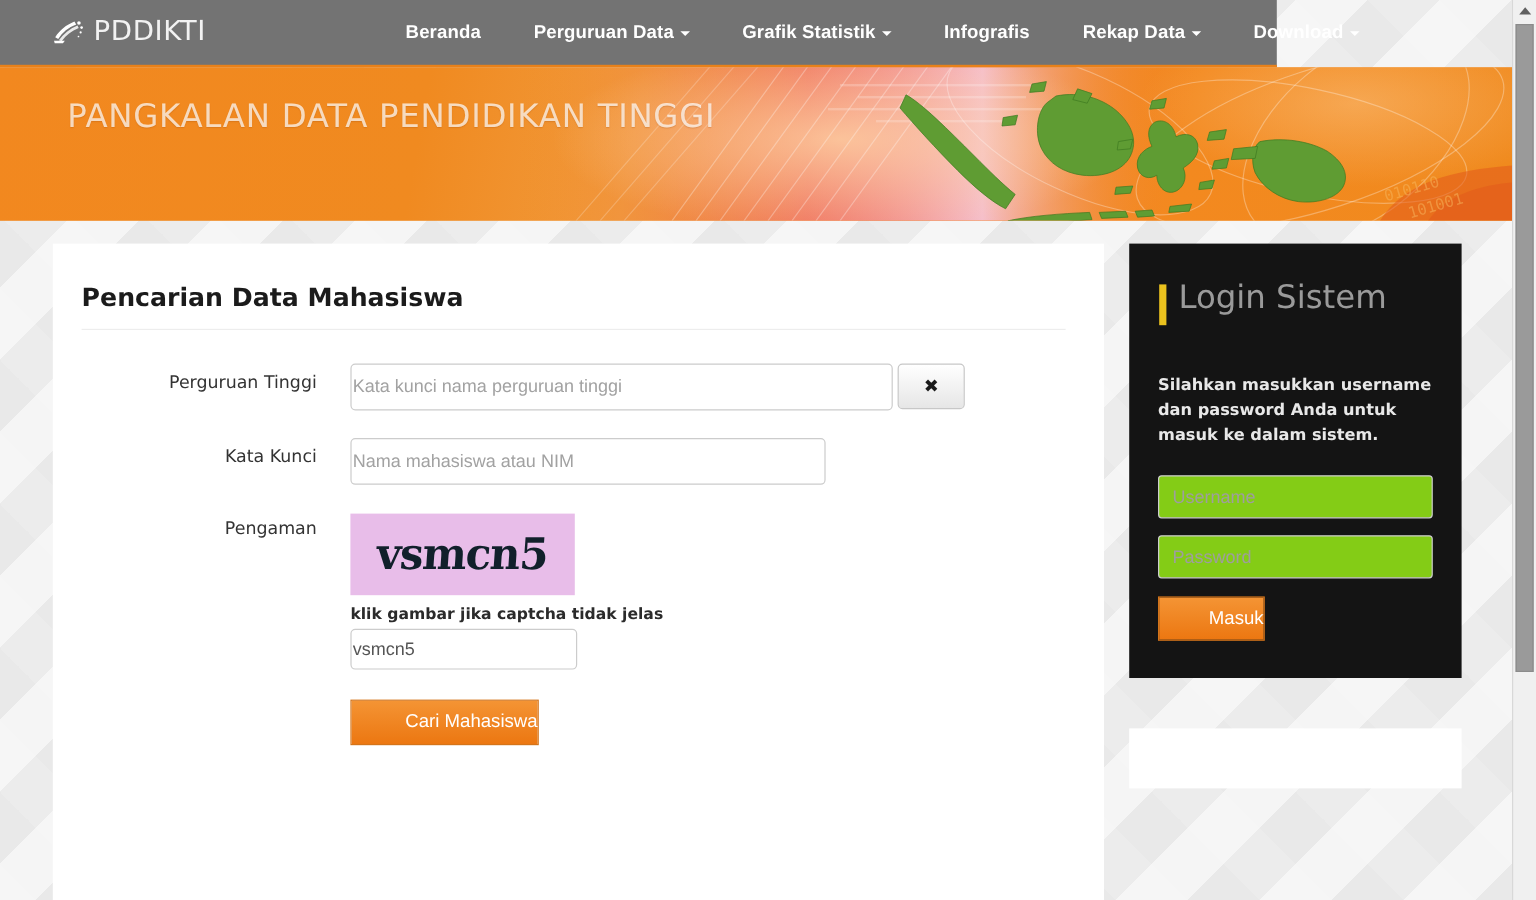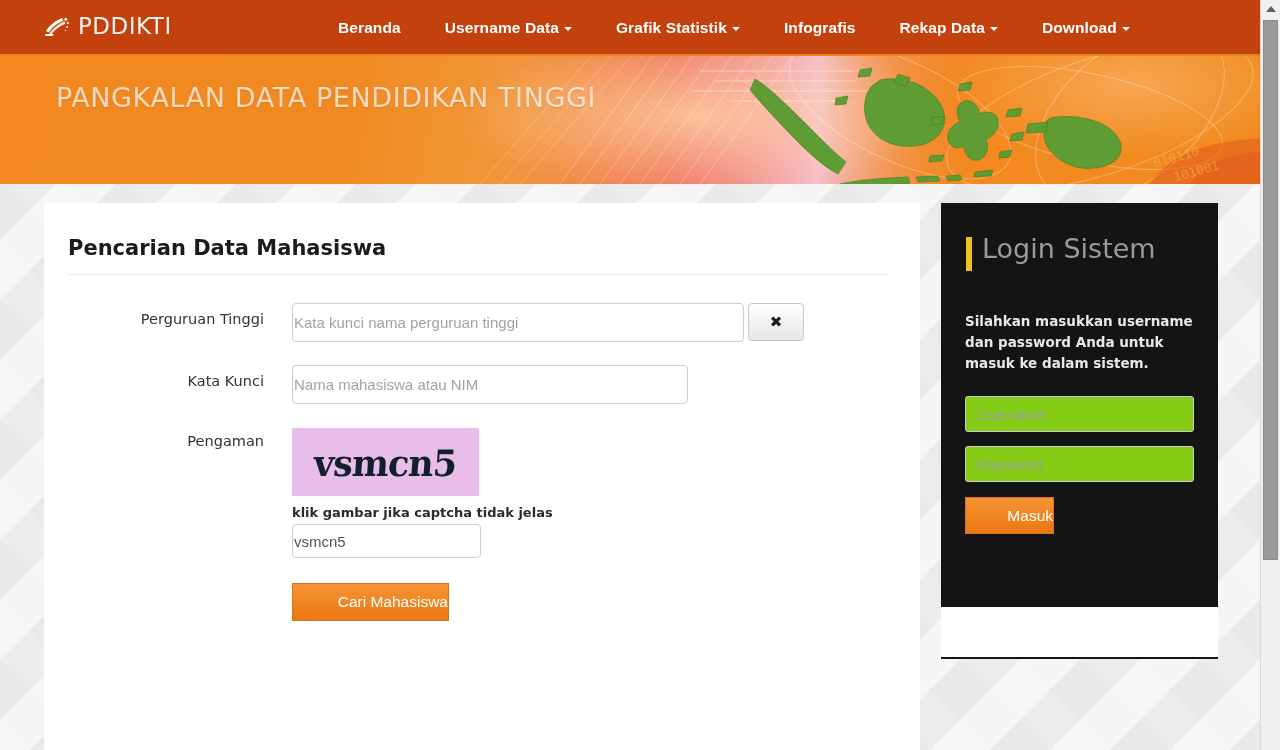--- a/index.html
+++ b/index.html
@@ -21,22 +21,22 @@
   
   .viewport {
     position: absolute; left: 0; top: 0;
     width: 1260px; height: 750px;
     overflow: hidden;
   }
 
   
   .navbar {
     position: absolute; left: 0; top: 0;
-    width: 1260px; height: 56px;
-    background: #c2410c;
+    width: 1064px; height: 56px;
+    background: #737373;
     border-bottom: 2px solid #e8811a;
   }
   .brand {
     position: absolute; left: 44px; top: 13px;
     display: flex; align-items: center; gap: 8px;
     color: #f2f2f2;
     font-size: 23px; letter-spacing: .5px;
     font-family: "DejaVu Sans", sans-serif;
   }
   .brand-mark { width: 26px; height: 22px; display: block; }
@@ -158,21 +158,21 @@
     background: linear-gradient(#f49434, #ec7711);
     color: #ffffff;
     cursor: pointer;
     text-align: right;
     font-family: "Liberation Sans", sans-serif;
   }
 
   
   .login-box {
     position: absolute; left: 941px; top: 203px;
-    width: 277px; height: 456px;
+    width: 277px; height: 362px;
     background: #141414;
     padding-left: 25px;
   }
   .login-accent {
     position: absolute; left: 25px; top: 34px;
     width: 6px; height: 34px; background: #ebc21e;
   }
   .login-title {
     position: absolute; left: 41px; top: 30px;
     font-size: 27px; color: #9a9a9a;
@@ -249,21 +249,21 @@
         </svg>
       </span>
       <span>PDDIKTI</span>
     </div>
 
     <div class="navlinks">
       <div class="navlink">
         <span>Beranda</span>
       </div>
       <div class="navlink">
-        <span>Username Data</span><span class="caret"></span>
+        <span>Perguruan Data</span><span class="caret"></span>
       </div>
       <div class="navlink">
         <span>Grafik Statistik</span><span class="caret"></span>
       </div>
       <div class="navlink">
         <span>Infografis</span>
       </div>
       <div class="navlink">
         <span>Rekap Data</span><span class="caret"></span>
       </div>

